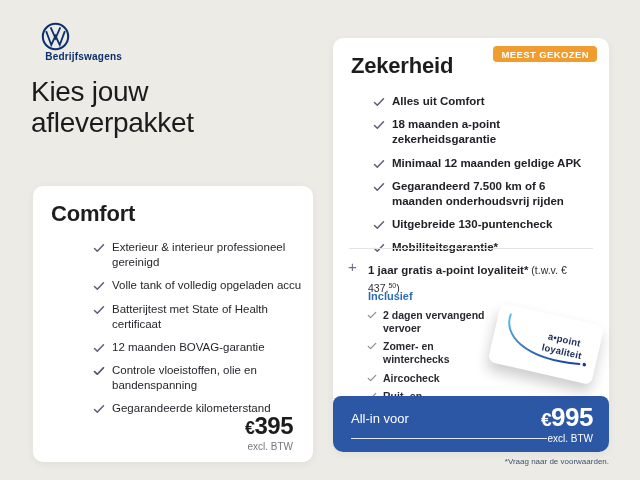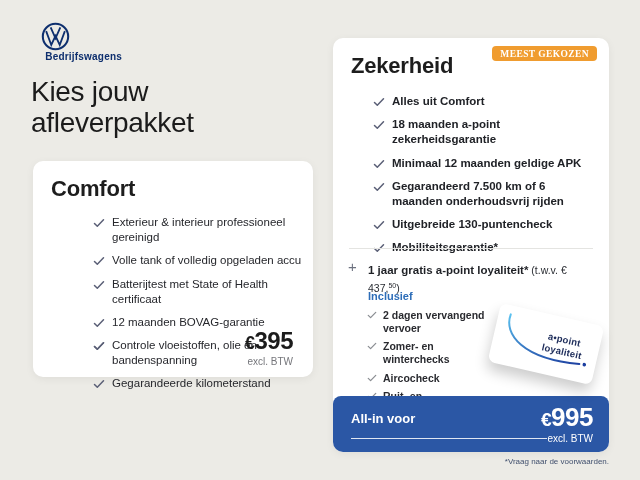--- a/index.html
+++ b/index.html
@@ -17,21 +17,21 @@
   .page-title {
     position:absolute; left:31px; top:76px; width:225px;
     font-size:28px; line-height:1.12; font-weight:500;
     color:#1B1B1B; letter-spacing:-0.3px;
   }
   
   .card {
     position:absolute; background:#FFFFFF; border-radius:10px;
     box-shadow:0 2px 8px rgba(0,0,0,0.06);
   }
-  .card-comfort { left:33px; top:161px; width:280px; height:216px; }
+  .card-comfort { left:33px; top:186px; width:280px; height:276px; }
   .card-zekerheid { left:333px; top:38px; width:276px; height:414px; }
   .card h2 { position:absolute; left:18px; top:15px; font-size:22px; font-weight:bold; color:#1D1D1D; letter-spacing:-0.2px; }
   
   ul.features { list-style:none; position:absolute; left:0; right:10px; }
   .card-comfort ul.features { top:54px;margin-left:44px; }
   .card-zekerheid ul.features { top:56px;margin-left:24px; }
   ul.features li { position:relative; padding-left:35px; margin-bottom:8px; font-size:11.5px; line-height:1.32; color:#26272C; }
   .card-comfort ul.features li { font-weight:500; }
   .card-zekerheid ul.features li { font-weight:600; color:#202227; }
   .check { position:absolute; left:16px; top:2px; width:12px; height:12px; }
@@ -40,21 +40,21 @@
   
   .price-block { position:absolute; right:20px; bottom:10px; text-align:right; }
   .price-amount { font-size:24px; font-weight:bold; color:#1C1C1C; letter-spacing:-0.5px; }
   .price-amount .euro { font-size:0.74em; font-weight:600; }
   .price-vat { font-size:10px; color:#75767B; margin-top:1px; }
   
   .badge {
     position:absolute; top:8px; right:12px;
     background:#F09C2F; color:#FFFFFF;
     font-size:9.5px; font-weight:bold; letter-spacing:.4px;
-    padding:3px 8px 2px; border-radius:4px;font-family:Liberation Serif, serif;
+    padding:3px 8px 2px; border-radius:4px;
   }
   
   .divider { position:absolute; left:16px; right:16px; top:210px; border-top:1px solid #E4E4E1; }
   .bonus { position:absolute; left:0; right:10px; top:222px; padding-left:35px; }
   .plus-icon { position:absolute; left:15px; top:-2px; font-size:15px; font-weight:400; color:#6D7280; }
   .bonus-label { font-size:11.5px; font-weight:bold; color:#1F2126;margin-top:18px; }
   .bonus-note { font-size:10.5px; font-weight:500; color:#2A2D33; }
   .bonus-note sup { font-size:7px; }
   
   .inclusief { position:absolute; left:0; right:120px; top:252px; }
@@ -74,21 +74,21 @@
   .loyalty-text {
     position:absolute; left:40px; top:16px; width:60px;
     text-align:center; font-size:9.5px; font-weight:bold;
     color:#1D2C5A; line-height:1.25; letter-spacing:.2px;
   }
   
   .price-bar {
     position:absolute; left:0; right:0; bottom:0; height:56px;
     background:#2B57A5; border-radius:8px 8px 10px 10px; z-index:2;
   }
-  .allin-label { position:absolute; left:18px; top:15px; font-size:13px; font-weight:700; color:#FFFFFF; }
+  .allin-label { position:absolute; left:18px; top:15px; font-size:13px; font-weight:400; color:#FFFFFF; }
   .allin-line { position:absolute; left:18px; bottom:13px; width:196px; height:1px; background:rgba(255,255,255,0.85); }
   .allin-price { position:absolute; right:16px; top:6px; text-align:right; }
   .allin-amount { font-size:26px; font-weight:bold; color:#FFFFFF; letter-spacing:-0.5px; }
   .allin-amount .euro { font-size:0.74em; font-weight:600; }
   .allin-vat { font-size:10px; color:#FFFFFF; margin-top:0; }
   
   .footnote {
     position:absolute; right:31px; top:457px;
     font-size:8px; font-weight:500; color:#41506E;
   }

